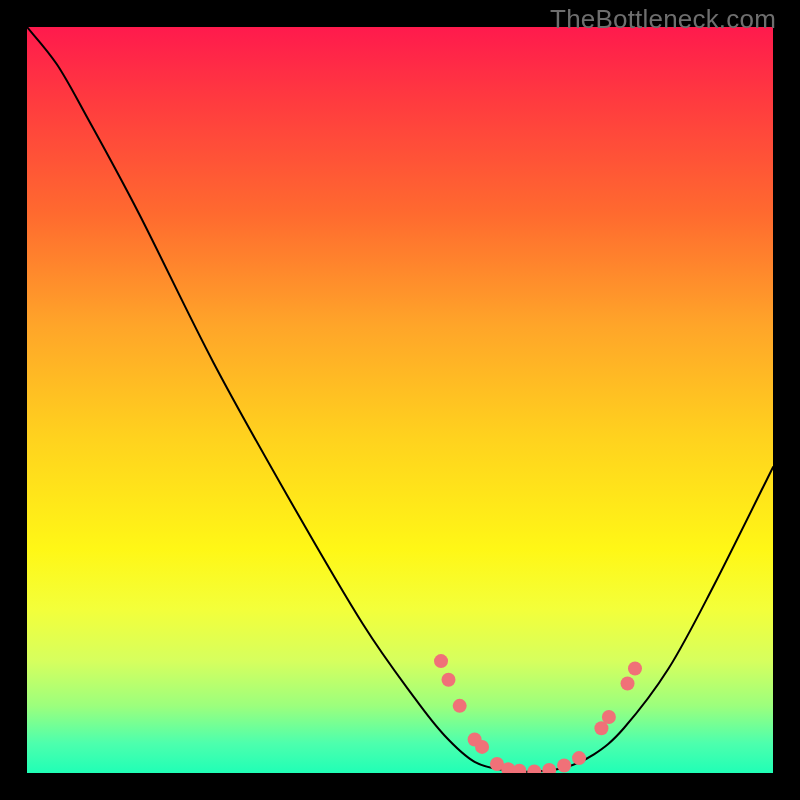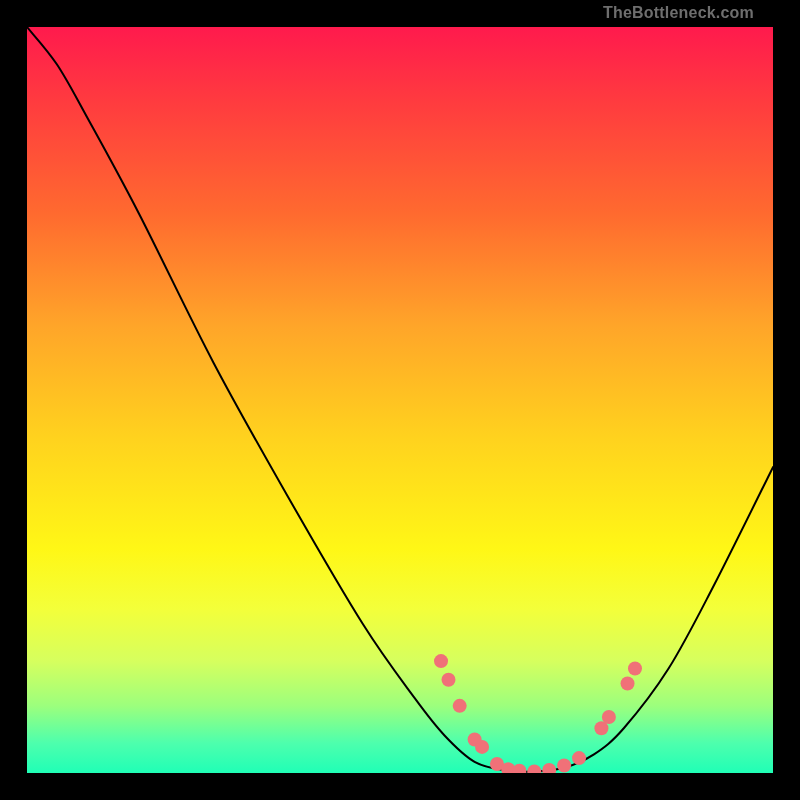--- a/index.html
+++ b/index.html
@@ -26,24 +26,24 @@
       #f3ff3a 78%,
       #d6ff5e 85%,
       #9cff7d 91%,
       #4dffad 96%,
       #20ffb6 100%
     );
   }
   .attribution {
     position: absolute;
     top: 4px;
-    right: 46px;
+    right: 24px;
     font-family: Arial, Helvetica, sans-serif;
-    font-size: 16px;
-    font-weight: bold;
+    font-size: 26px;
+    font-weight: normal;
     color: #6e6e6e;
     letter-spacing: 0.2px;
   }
   svg {
     position: absolute;
     left: 0;
     top: 0;
   }
 </style>
 </head>

